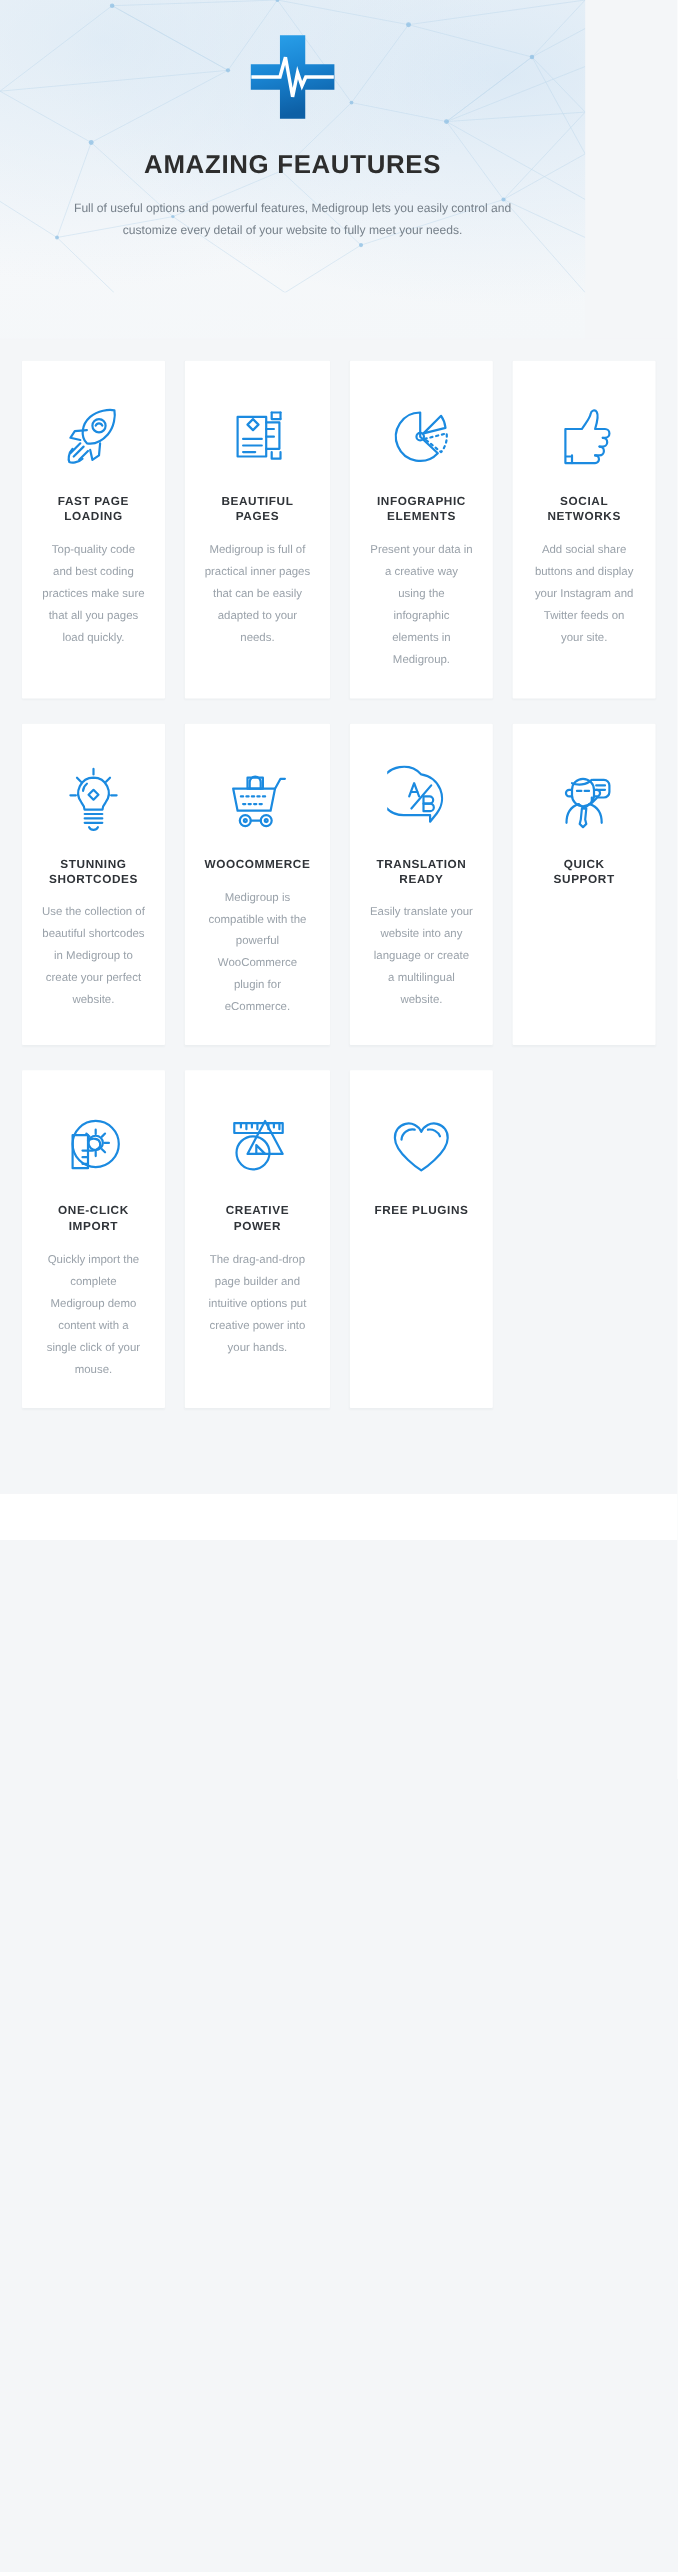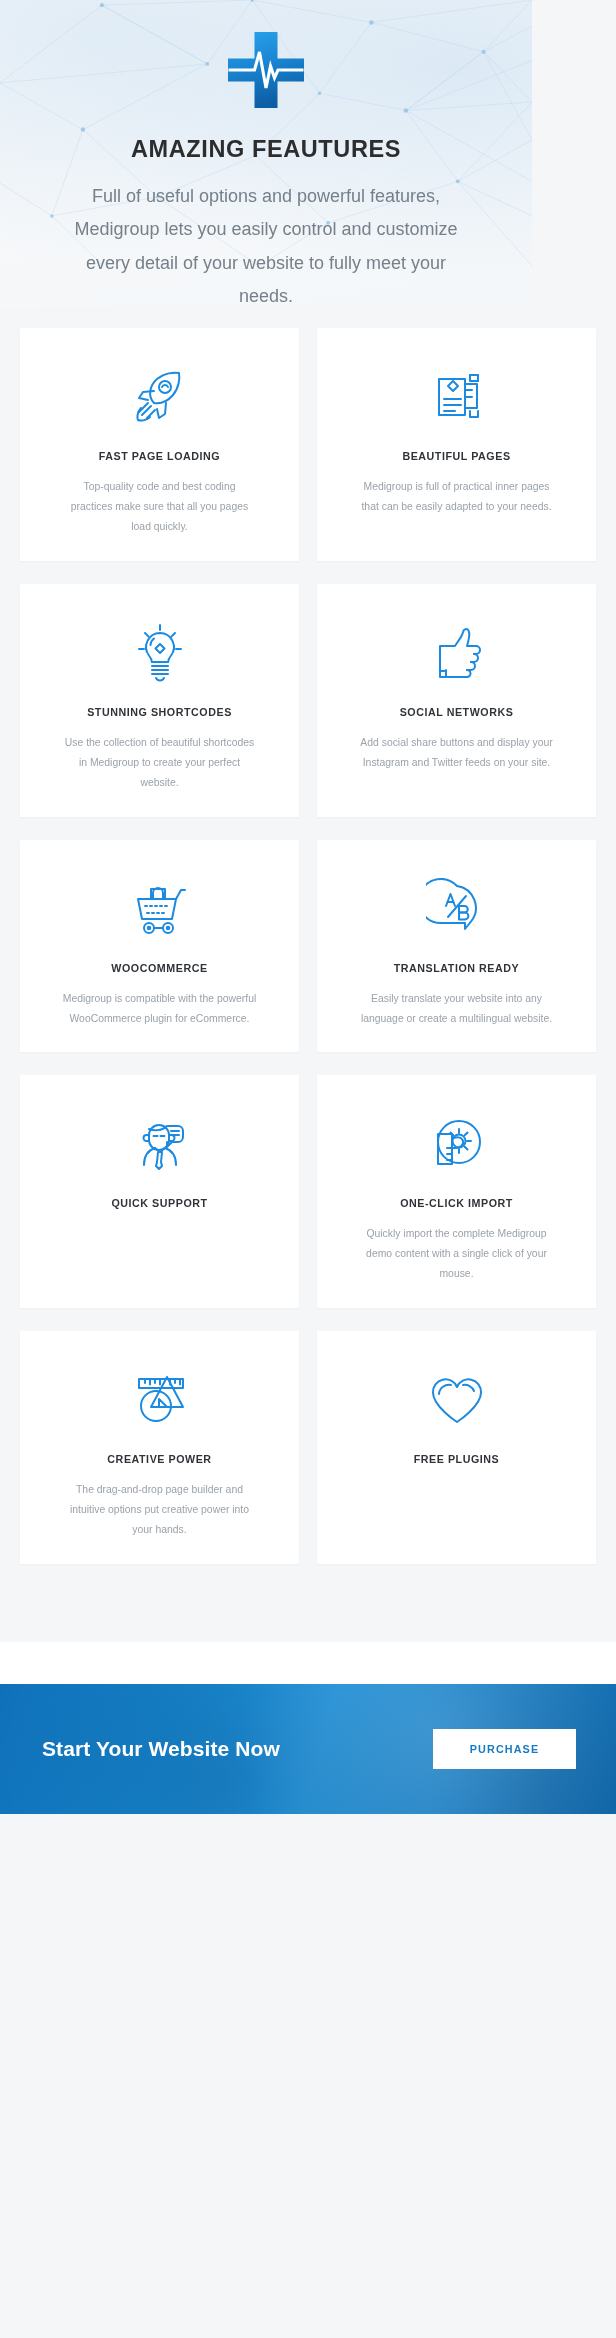--- a/index.html
+++ b/index.html
@@ -54,38 +54,38 @@
   .hero-title {
     font-size: 23.5px;
     font-weight: bold;
     letter-spacing: 0.6px;
     color: #2d2d2d;
     line-height: 1.15;
     margin-bottom: 17px;
   }
 
   .hero-sub {
-    font-size: 18px;
+    font-size: 11px;
     line-height: 1.85;
     color: #76808a;
     width: 400px;
     margin: 0 auto;
     font-weight: normal;
   }
 
   
   .features {
     position: relative;
     width: 616px;
     background: #f4f6f8;
     padding: 20px 20px 78px 20px;
   }
   .grid {
     display: grid;
-    grid-template-columns: repeat(2, 1fr);
+    grid-template-columns: repeat(4, 1fr);
     column-gap: 18px;
     row-gap: 23px;
   }
   .card {
     background: #ffffff;
     border-radius: 1px;
     padding: 26px 18px 24px 18px;
     text-align: center;
     display: flex;
     flex-direction: column;
@@ -280,55 +280,67 @@
             <path d="M52 9 v6"></path>
             <path d="M44 45 v6 h8 v-6"></path>
             <path d="M39 24 h7"></path>
             <path d="M39 31 h7"></path>
           </svg>
         </span>
         <div class="card-title">BEAUTIFUL PAGES</div>
         <div class="card-text">Medigroup is full of practical inner pages that can be easily adapted to your needs.</div>
       </div>
 
+      <div class="card">
+        <span class="card-icon">
+          <svg viewBox="0 0 62 62" fill="none" stroke="#1b8ae0" stroke-width="2" stroke-linecap="round" stroke-linejoin="round" aria-hidden="true">
+            <path d="M30 31 L30 9 A22 22 0 1 0 46 46 Z"></path>
+            <circle cx="30" cy="31" r="3.4"></circle>
+            <path d="M33 28 L49 12 A22.5 22.5 0 0 1 53 23 Z"></path>
+            <path d="M34 33 L54 28 A22 22 0 0 1 49 45 Z" stroke-dasharray="2 3.4"></path>
+          </svg>
+        </span>
+        <div class="card-title">INFOGRAPHIC ELEMENTS</div>
+        <div class="card-text">Present your data in a creative way using the infographic elements in Medigroup.</div>
+      </div>
+
+      <div class="card">
+        <span class="card-icon">
+          <svg viewBox="0 0 62 62" fill="none" stroke="#1b8ae0" stroke-width="2" stroke-linecap="round" stroke-linejoin="round" aria-hidden="true">
+            <path d="M20 24 h9 c3 -5 7 -9 8 -14 c0.5 -3 4 -4 5.5 -1.5 c1.5 2.5 0.5 9 -1.5 15.5 h9 a4 4 0 0 1 0 8 h-2"></path>
+            <path d="M48 32 a4 4 0 0 1 0 8 h-3"></path>
+            <path d="M45 40 a4 4 0 0 1 0 8 h-4"></path>
+            <path d="M41 48 a3.5 3.5 0 0 1 0 7 h-21 v-7"></path>
+            <path d="M20 24 h-6 v31 h6"></path>
+            <path d="M15 49 h3.5"></path>
+          </svg>
+        </span>
+        <div class="card-title">SOCIAL NETWORKS</div>
+        <div class="card-text">Add social share buttons and display your Instagram and Twitter feeds on your site.</div>
+      </div>
 
       <div class="card">
         <span class="card-icon">
           <svg viewBox="0 0 62 62" fill="none" stroke="#1b8ae0" stroke-width="2" stroke-linecap="round" stroke-linejoin="round" aria-hidden="true">
             <path d="M31 11 a14 14 0 0 1 11 22.5 c-2 2.5 -2.8 4 -2.8 6.5 h-16.4 c0 -2.5 -0.8 -4 -2.8 -6.5 A14 14 0 0 1 31 11 Z"></path>
             <path d="M25 16.5 a9 9 0 0 0 -3.5 6.5"></path>
             <path d="M31 22 l4.5 4.5 l-4.5 4.5 l-4.5 -4.5 z"></path>
             <path d="M23 44 h16"></path>
             <path d="M23 48 h16"></path>
             <path d="M23 52 h16"></path>
             <path d="M27 56 a4.5 4.5 0 0 0 8 0"></path>
             <path d="M31 3 v5"></path>
             <path d="M10 27 h5"></path>
             <path d="M47 27 h5"></path>
             <path d="M16 11 l3.6 3.6"></path>
             <path d="M46 11 l-3.6 3.6"></path>
           </svg>
         </span>
         <div class="card-title">STUNNING SHORTCODES</div>
         <div class="card-text">Use the collection of beautiful shortcodes in Medigroup to create your perfect website.</div>
-      </div>
-
-      <div class="card">
-        <span class="card-icon">
-          <svg viewBox="0 0 62 62" fill="none" stroke="#1b8ae0" stroke-width="2" stroke-linecap="round" stroke-linejoin="round" aria-hidden="true">
-            <path d="M20 24 h9 c3 -5 7 -9 8 -14 c0.5 -3 4 -4 5.5 -1.5 c1.5 2.5 0.5 9 -1.5 15.5 h9 a4 4 0 0 1 0 8 h-2"></path>
-            <path d="M48 32 a4 4 0 0 1 0 8 h-3"></path>
-            <path d="M45 40 a4 4 0 0 1 0 8 h-4"></path>
-            <path d="M41 48 a3.5 3.5 0 0 1 0 7 h-21 v-7"></path>
-            <path d="M20 24 h-6 v31 h6"></path>
-            <path d="M15 49 h3.5"></path>
-          </svg>
-        </span>
-        <div class="card-title">SOCIAL NETWORKS</div>
-        <div class="card-text">Add social share buttons and display your Instagram and Twitter feeds on your site.</div>
       </div>
 
       <div class="card">
         <span class="card-icon">
           <svg viewBox="0 0 62 62" fill="none" stroke="#1b8ae0" stroke-width="2" stroke-linecap="round" stroke-linejoin="round" aria-hidden="true">
             <path d="M9 21 h38 l-4 20 h-30 z"></path>
             <path d="M47 21 l5 -9 h4"></path>
             <path d="M24 21 v-6 a5 5 0 0 1 10 0 v6"></path>
             <path d="M22 11 h14 v10 h-14 z"></path>
             <circle cx="20" cy="50" r="5"></circle>
@@ -432,21 +444,14 @@
         </span>
         <div class="card-title">FREE PLUGINS</div>
       </div>
 
 
     </div>
   </section>
 
   <div class="spacer-white"></div>
 
-  <section class="cta">
-    <div class="cta-photo"></div>
-    <div class="cta-inner">
-      <div class="cta-title">Start Your Website Now</div>
-      <button class="cta-btn">PURCHASE</button>
-    </div>
-  </section>
 
 </div>
 
 </body></html>

